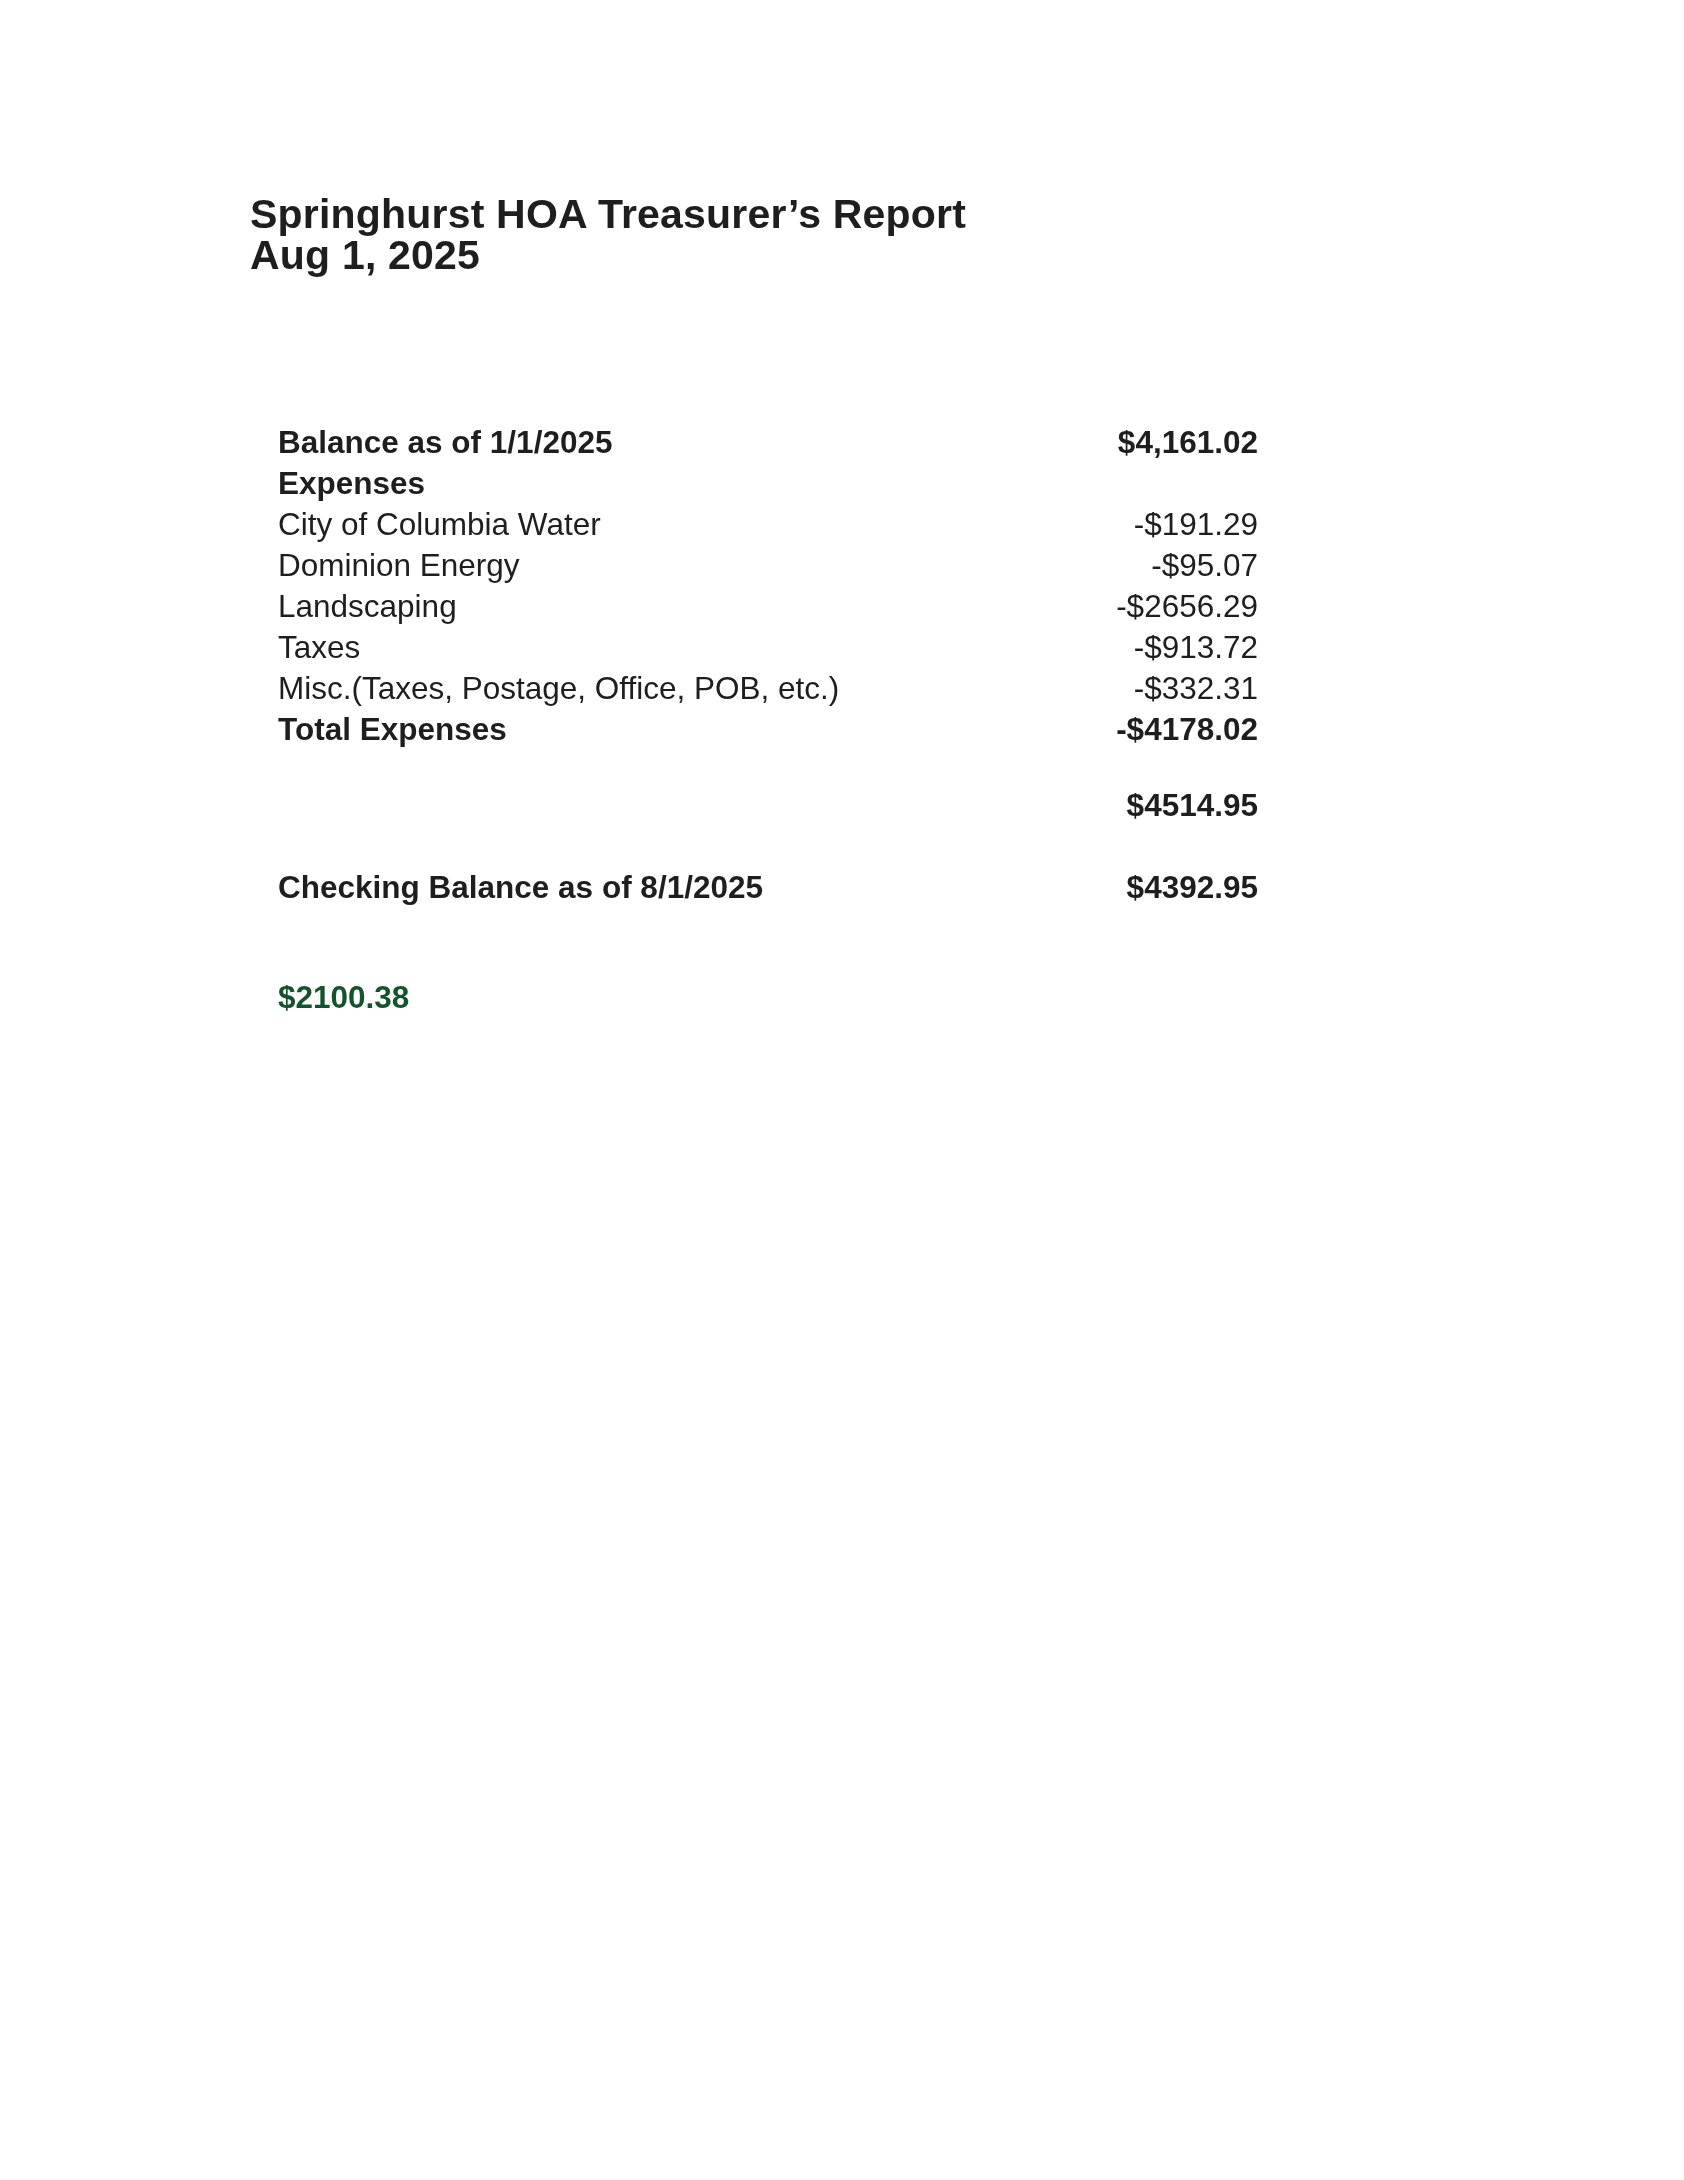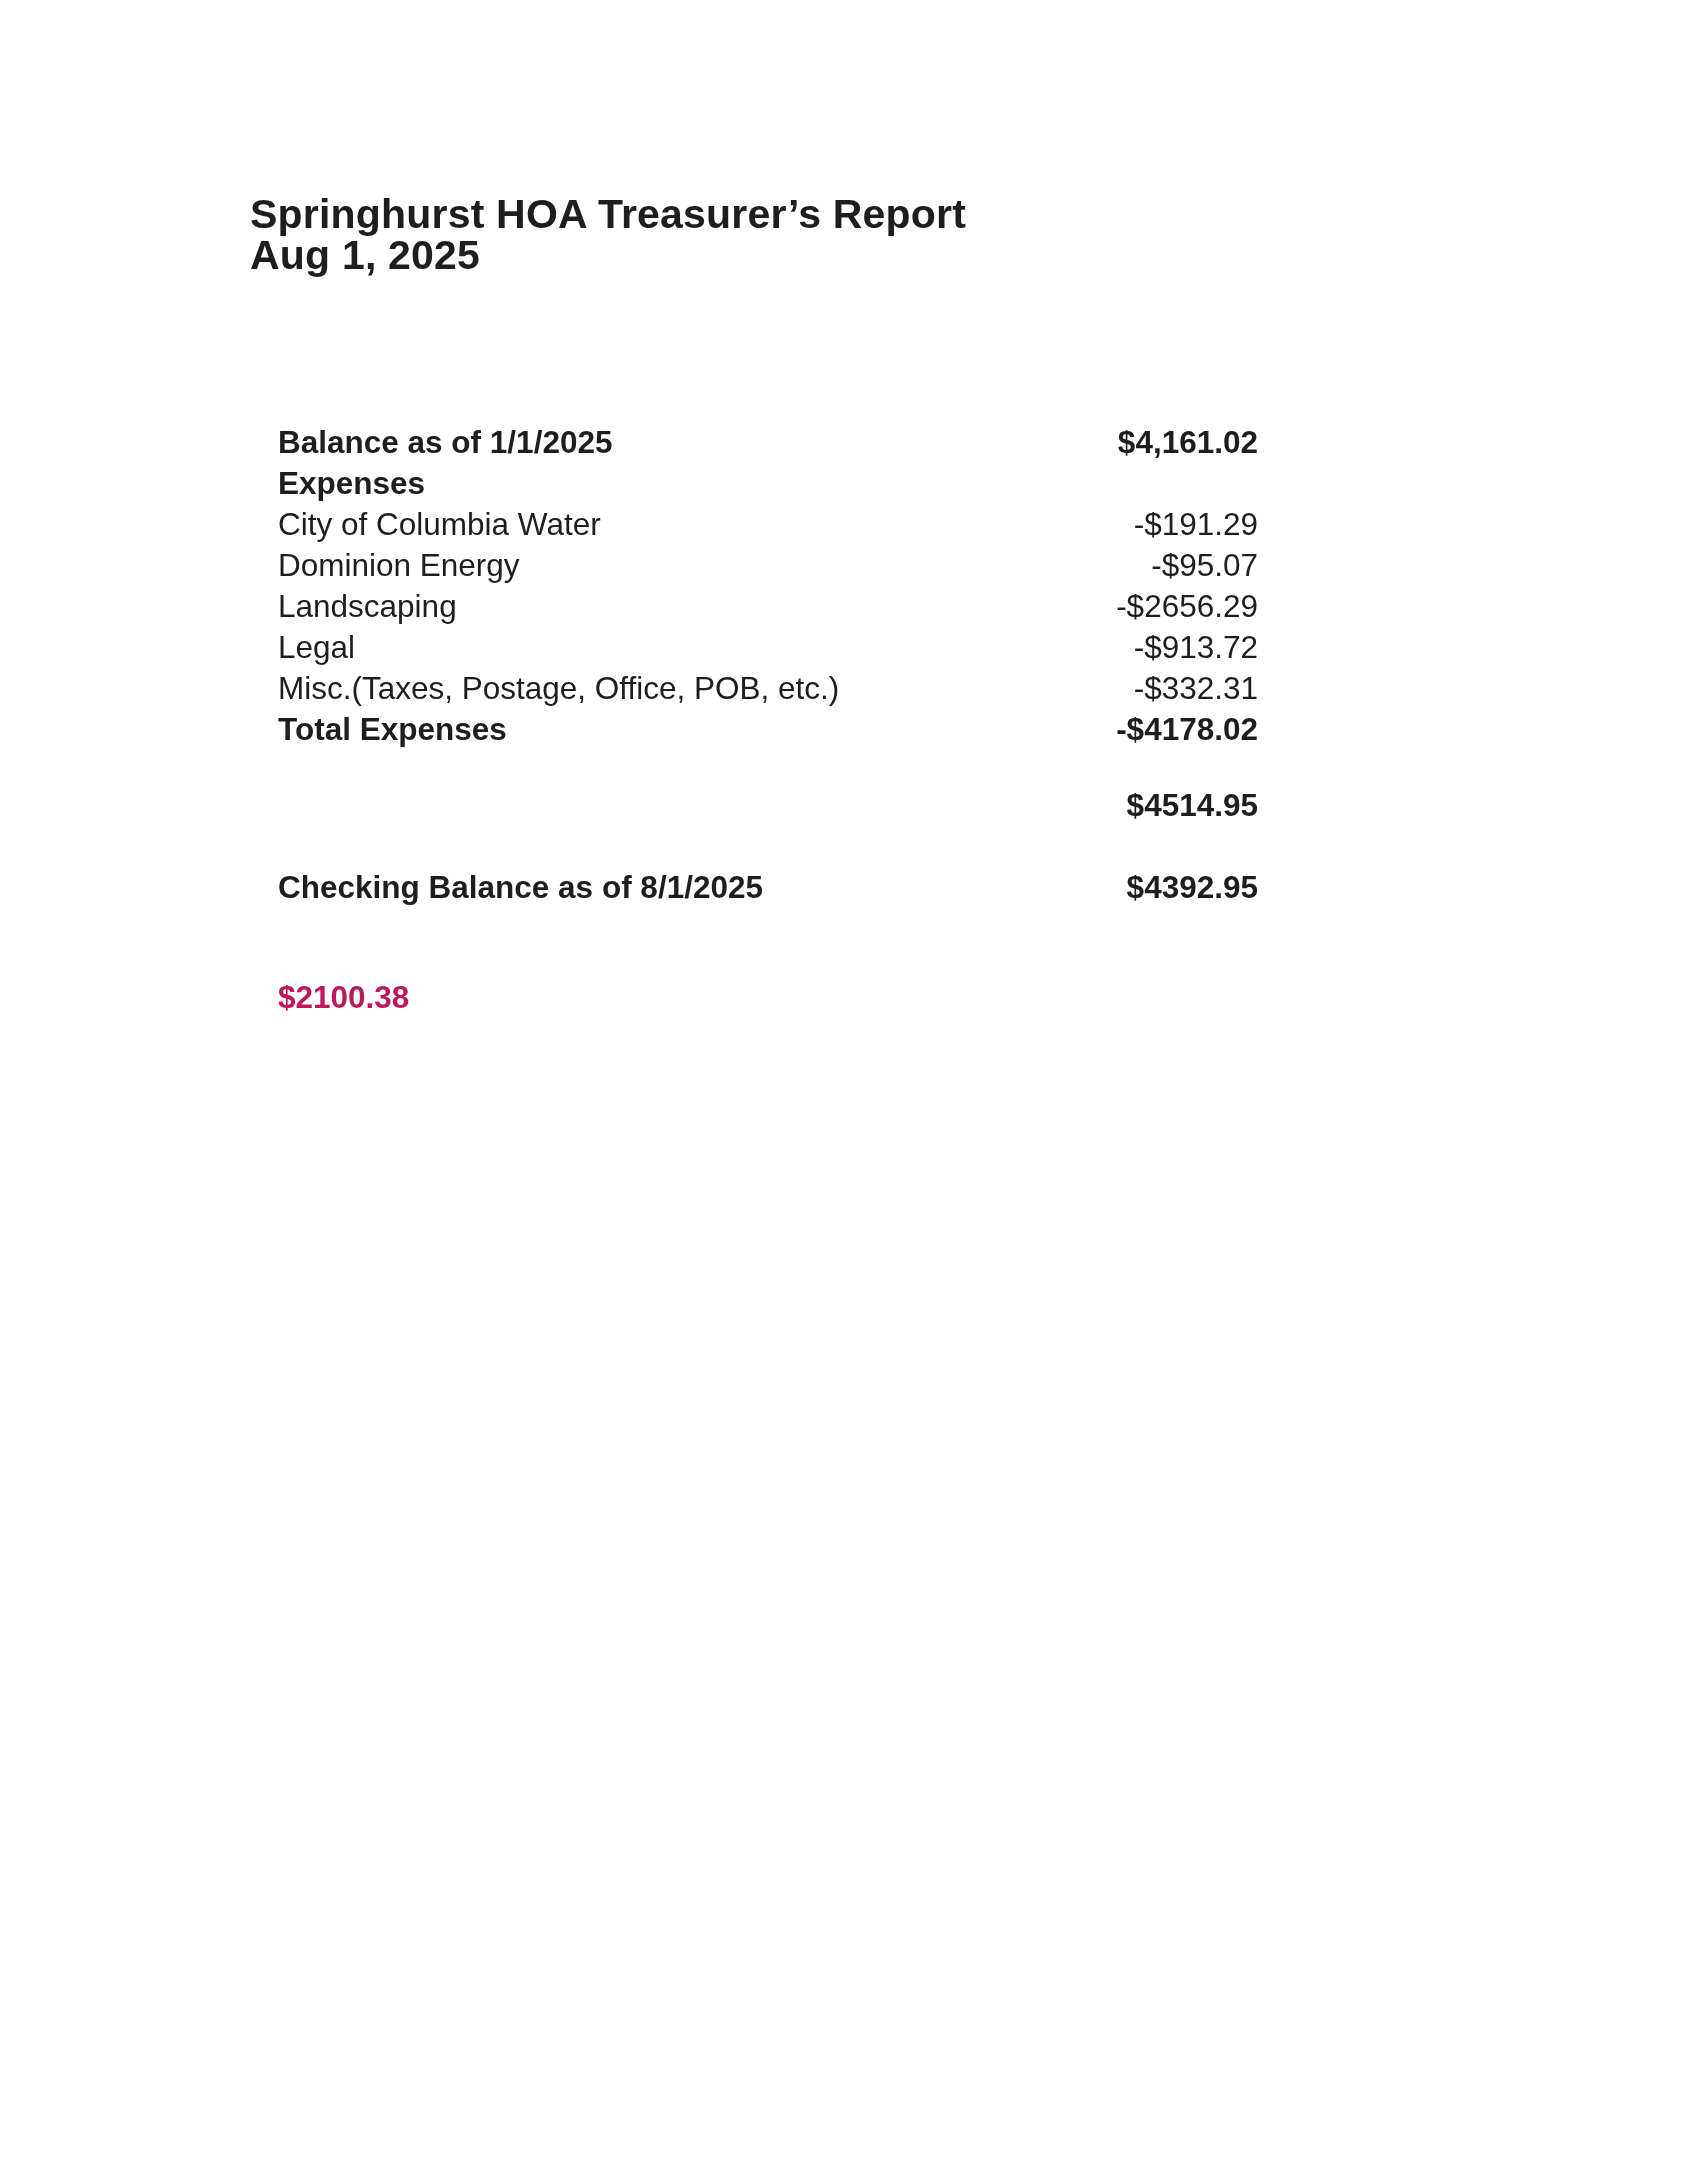--- a/index.html
+++ b/index.html
@@ -85,21 +85,21 @@
         </div>
         <div class="row">
           <span class="label">Dominion Energy</span>
           <span class="amount">-$95.07</span>
         </div>
         <div class="row">
           <span class="label">Landscaping</span>
           <span class="amount">-$2656.29</span>
         </div>
         <div class="row">
-          <span class="label">Legal</span>
+          <span class="label">Taxes</span>
           <span class="amount">-$913.72</span>
         </div>
         <div class="row">
           <span class="label">Misc.(Taxes, Postage, Office, POB, etc.)</span>
           <span class="amount">-$332.31</span>
         </div>
         <div class="row bold">
           <span class="label">Total Expenses</span>
           <span class="amount">-$4178.02</span>
         </div>
@@ -111,19 +111,19 @@
         </div>
       </div>
       <div class="section sec-3">
         <div class="row bold">
           <span class="label">Checking Balance as of 8/1/2025</span>
           <span class="amount">$4392.95</span>
         </div>
       </div>
       <div class="section sec-4">
         <div class="row bold">
-          <span class="amount" style="color: #be185d;">$2100.38</span>
+          <span class="amount" style="color: #14532d;">$2100.38</span>
         </div>
       </div>
     </main>
 
 </div>
 
 
 </body></html>

